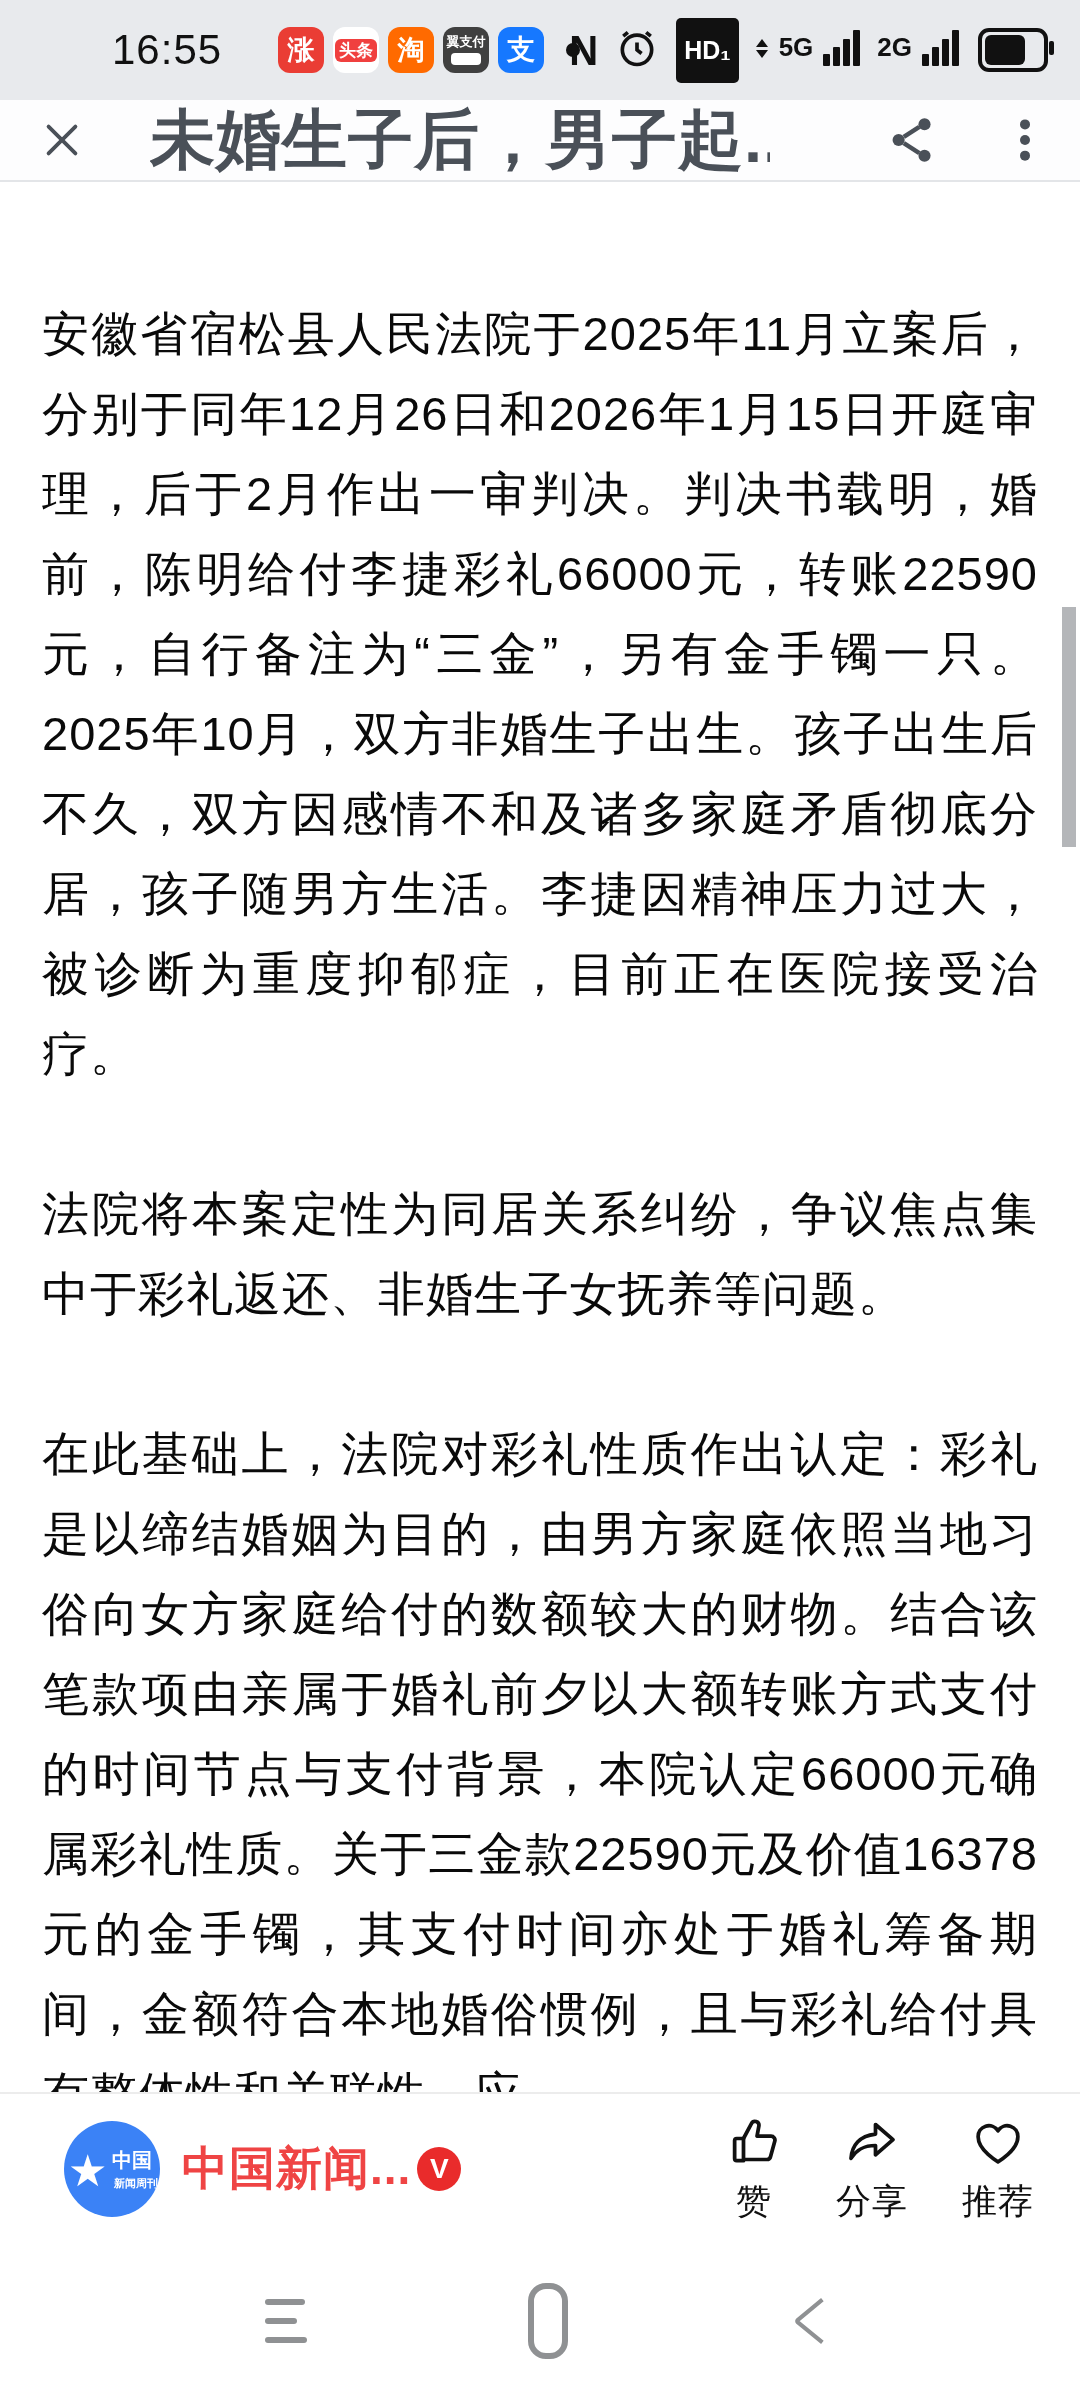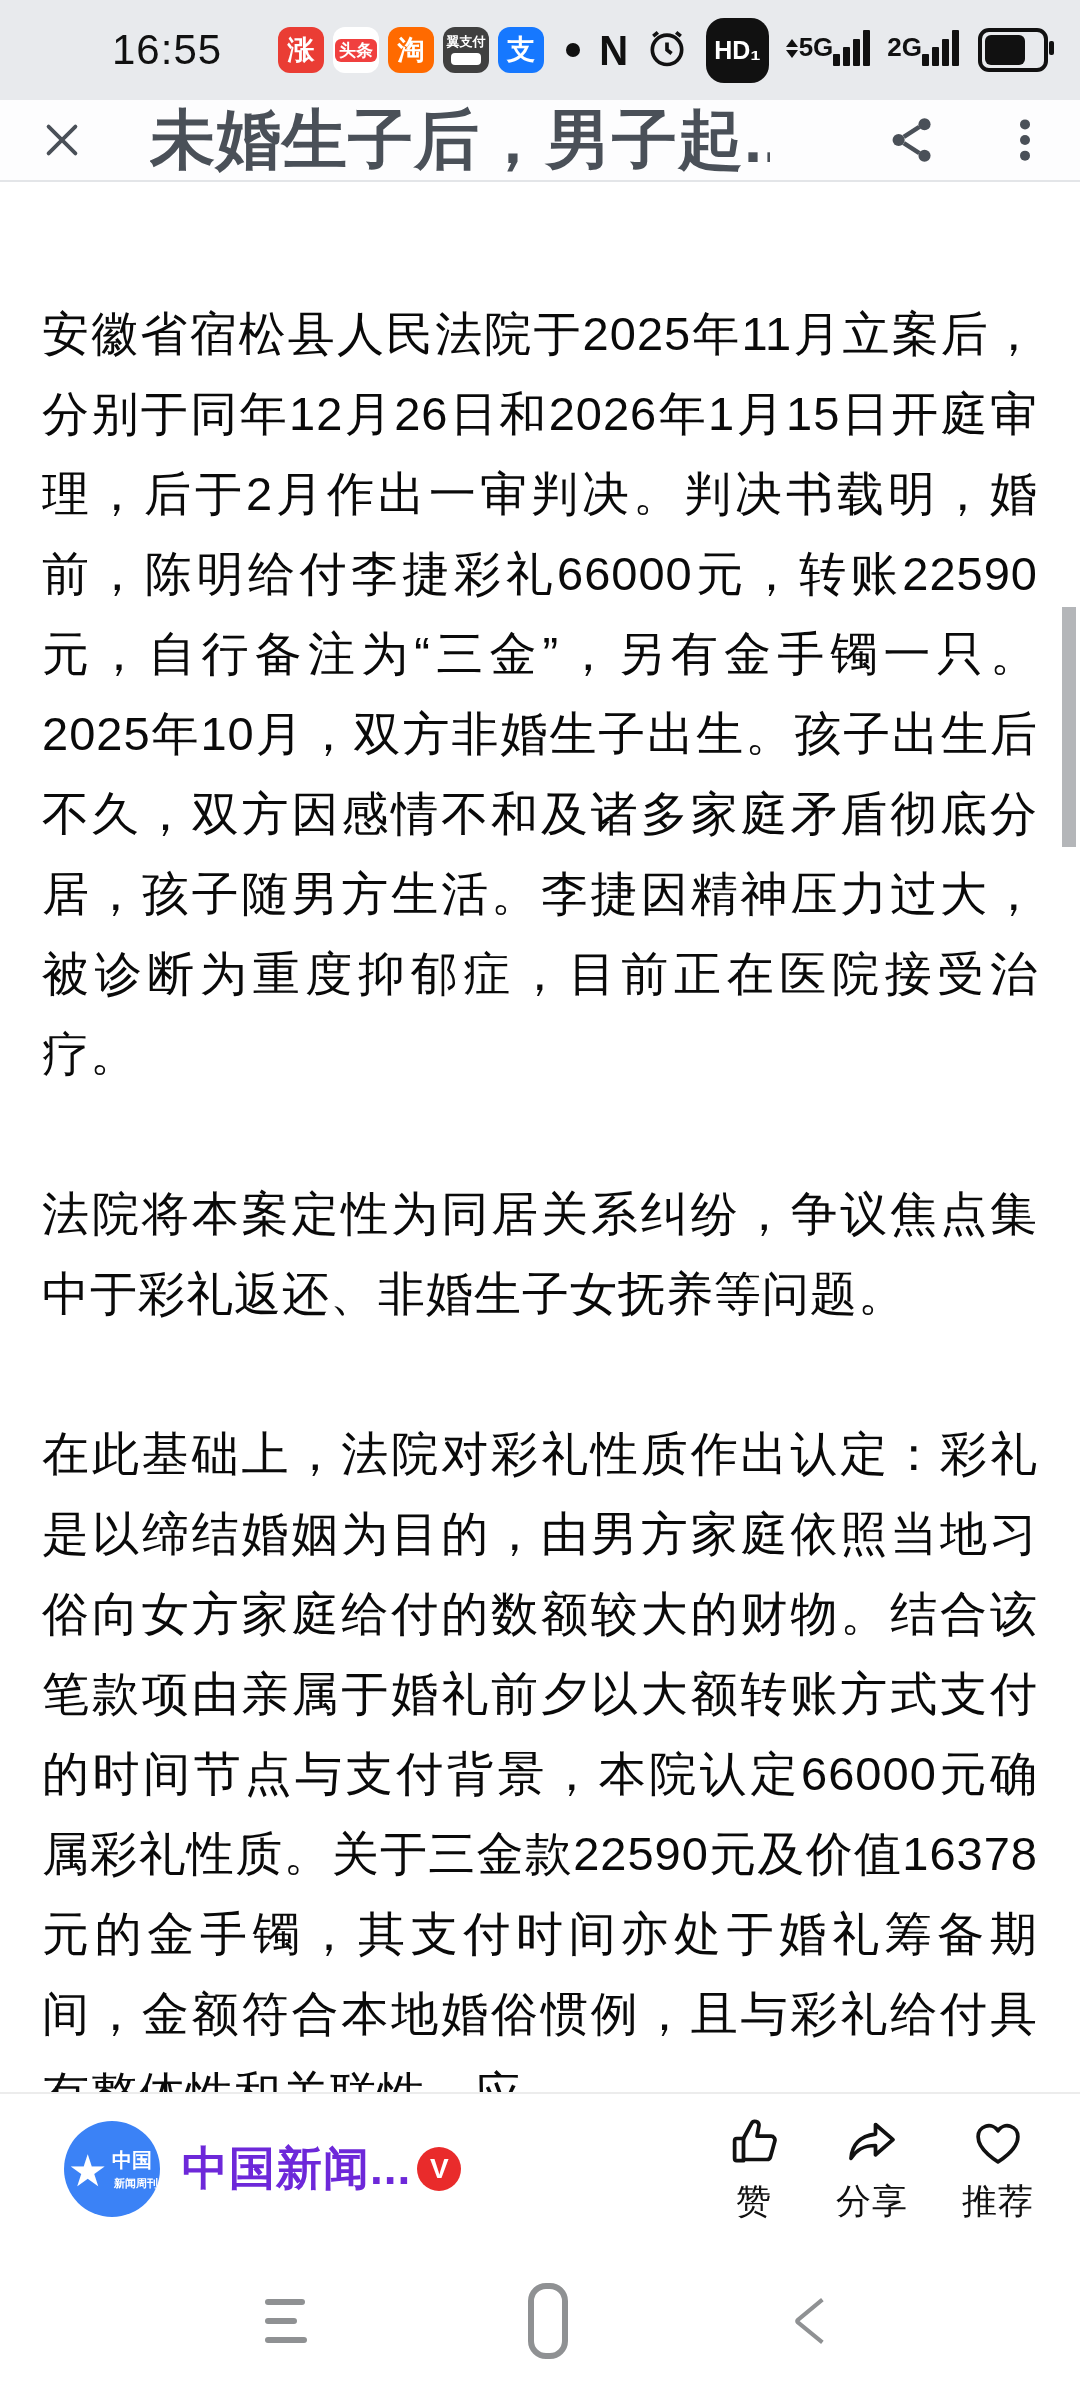--- a/index.html
+++ b/index.html
@@ -23,28 +23,28 @@
   .tile-toutiao i{font-style:normal;background:#f0403f;color:#fff;font-size:17px;font-weight:700;
         padding:3px 4px;border-radius:6px;line-height:1;}
   .tile-tao{background:#ff6a00;font-size:27px;font-weight:700;}
   .tile-yzf{background:#404040;font-size:13px;font-weight:700;line-height:1.1;}
   .tile-yzf .pill{width:30px;height:12px;background:#fff;border-radius:4px;margin-top:3px;}
   .tile-zhi{background:#1678ff;font-size:28px;font-weight:700;}
   .notif-dot{width:14px;height:14px;border-radius:50%;background:#111;margin-left:22px;}
 
   .sb-right{position:absolute;right:32px;top:0;height:100px;display:flex;align-items:center;gap:17px;}
   .nfc{font-size:40px;font-weight:700;color:#111;transform:scaleY(1.05);}
-  .sig{display:flex;align-items:flex-end;gap:0;}
+  .sig{display:flex;align-items:flex-end;gap:10px;}
   .sig .g{font-size:26px;font-weight:700;color:#111;line-height:1;margin-bottom:14px;}
   .updown{display:flex;flex-direction:column;gap:3px;margin-bottom:16px;margin-right:1px;}
   .updown .u{width:0;height:0;border-left:6px solid transparent;border-right:6px solid transparent;border-bottom:8px solid #111;}
   .updown .d{width:0;height:0;border-left:6px solid transparent;border-right:6px solid transparent;border-top:8px solid #111;}
   .bars{display:flex;align-items:flex-end;gap:3px;height:40px;margin-bottom:8px;}
   .bars b{display:block;width:7px;background:#111;border-radius:1px;}
-  .hd-badge{background:#111;color:#fff;border-radius:18px;font-size:25px;font-weight:700;
+  .hd-badge{background:#111;color:#fff;border-radius:5px;font-size:25px;font-weight:700;
         padding:20px 8px;line-height:1;}
   .battery{position:relative;width:62px;height:36px;border:4px solid #111;border-radius:11px;margin-left:2px;}
   .battery .fill{position:absolute;left:3px;top:3px;bottom:3px;width:40px;background:#111;border-radius:6px;}
   .battery .nub{position:absolute;right:-10px;top:9px;width:5px;height:14px;background:#111;border-radius:2px;}
 
   
   .app-header{
     position:absolute;left:0;top:100px;width:1080px;height:80px;background:#fdfdfe;
     display:flex;align-items:center;border-bottom:2px solid #e3e5e8;
   }
@@ -71,21 +71,21 @@
     position:absolute;left:0;top:2092px;width:1080px;height:150px;background:#fff;
     border-top:2px solid #ececec;display:flex;align-items:center;
   }
   .publisher{display:flex;align-items:center;margin-left:64px;}
   .pub-logo{width:96px;height:96px;border-radius:50%;background:#3b82f6;position:relative;
        display:flex;flex-direction:column;align-items:flex-end;justify-content:center;overflow:hidden;}
   .logo-star{position:absolute;left:4px;top:24px;color:#fff;font-size:44px;}
   .logo-star::before{content:"★";}
   .pub-logo .l1{color:#fff;font-size:20px;font-weight:700;margin-right:8px;}
   .pub-logo .l2{color:#fff;font-size:11px;font-weight:700;margin-right:2px;margin-top:2px;}
-  .pub-name{font-size:46px;font-weight:700;color:#6d28d9;margin-left:22px;letter-spacing:1px;}
+  .pub-name{font-size:46px;font-weight:700;color:#ef4444;margin-left:22px;letter-spacing:1px;}
   .v-badge{width:44px;height:44px;border-radius:50%;background:#e92b2b;color:#fff;font-size:28px;
        font-weight:700;display:flex;align-items:center;justify-content:center;margin-left:6px;}
   .actions{position:absolute;right:46px;top:0;height:150px;display:flex;align-items:center;gap:54px;}
   .action{display:flex;flex-direction:column;align-items:center;gap:8px;background:none;border:none;padding:0;}
   .action .lbl{font-size:35px;color:#111;letter-spacing:1px;}
 
   
   .nav-bar{position:absolute;left:0;top:2242px;width:1080px;height:158px;background:#fff;}
   .nav-btn{position:absolute;top:0;height:158px;width:160px;display:flex;align-items:center;justify-content:center;background:none;border:none;}
   .nav-menu{left:206px;}

